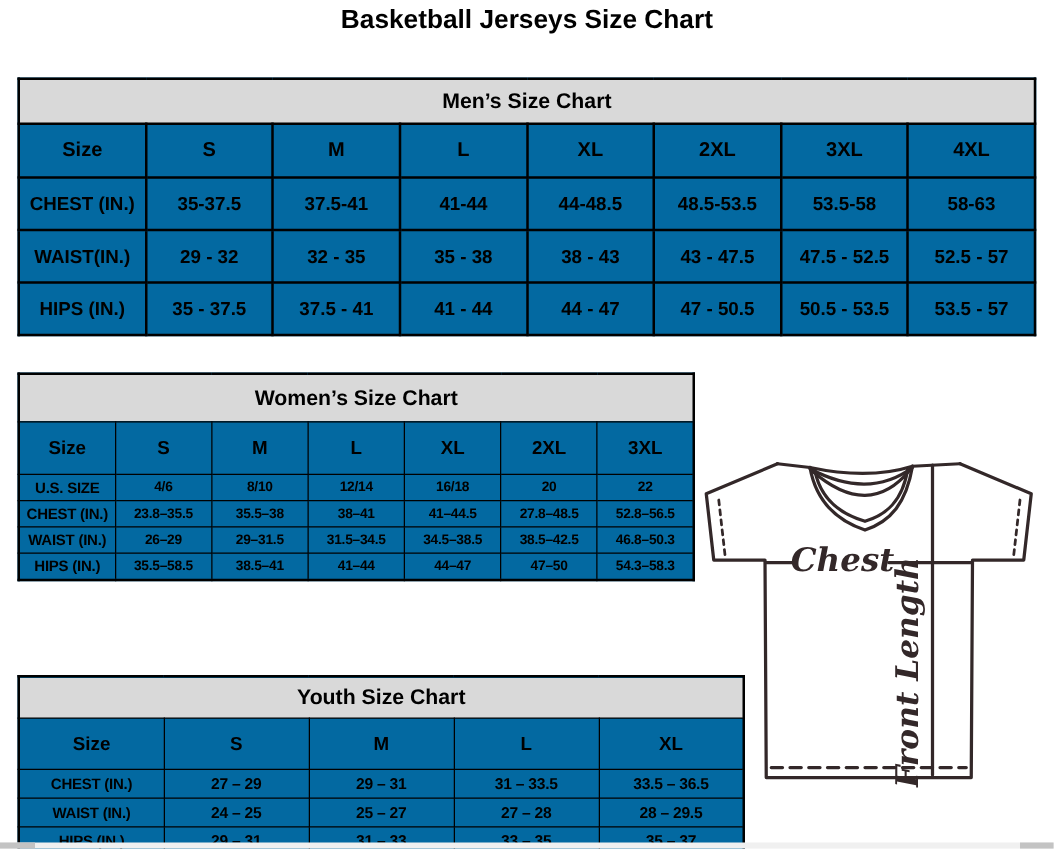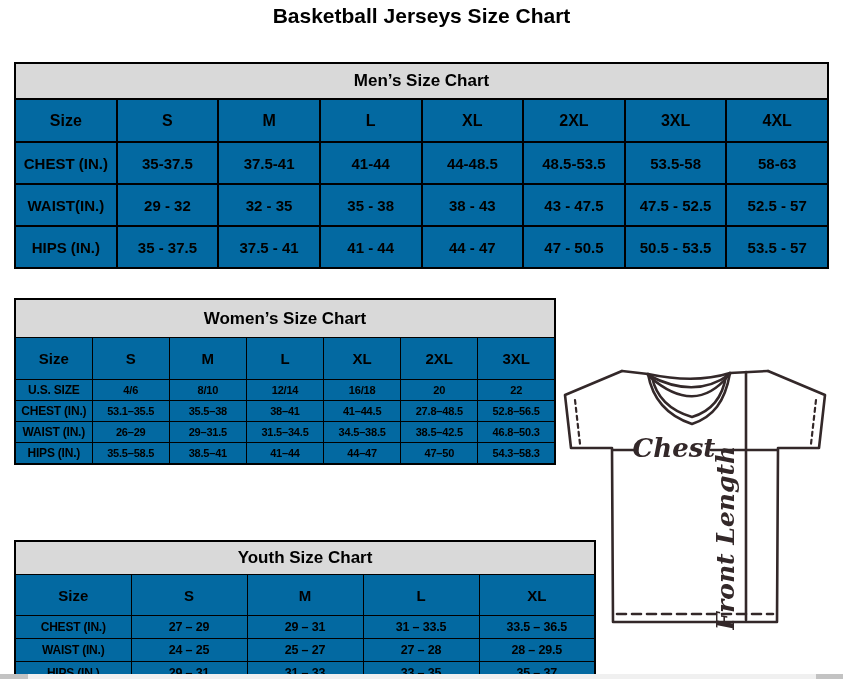--- a/index.html
+++ b/index.html
@@ -125,21 +125,21 @@
         <td class="row-label">U.S. SIZE</td>
         <td>4/6</td>
         <td>8/10</td>
         <td>12/14</td>
         <td>16/18</td>
         <td>20</td>
         <td>22</td>
       </tr>
       <tr>
         <td class="row-label">CHEST (IN.)</td>
-        <td>53.1–35.5</td>
+        <td>23.8–35.5</td>
         <td>35.5–38</td>
         <td>38–41</td>
         <td>41–44.5</td>
         <td>27.8–48.5</td>
         <td>52.8–56.5</td>
       </tr>
       <tr>
         <td class="row-label">WAIST (IN.)</td>
         <td>26–29</td>
         <td>29–31.5</td>

